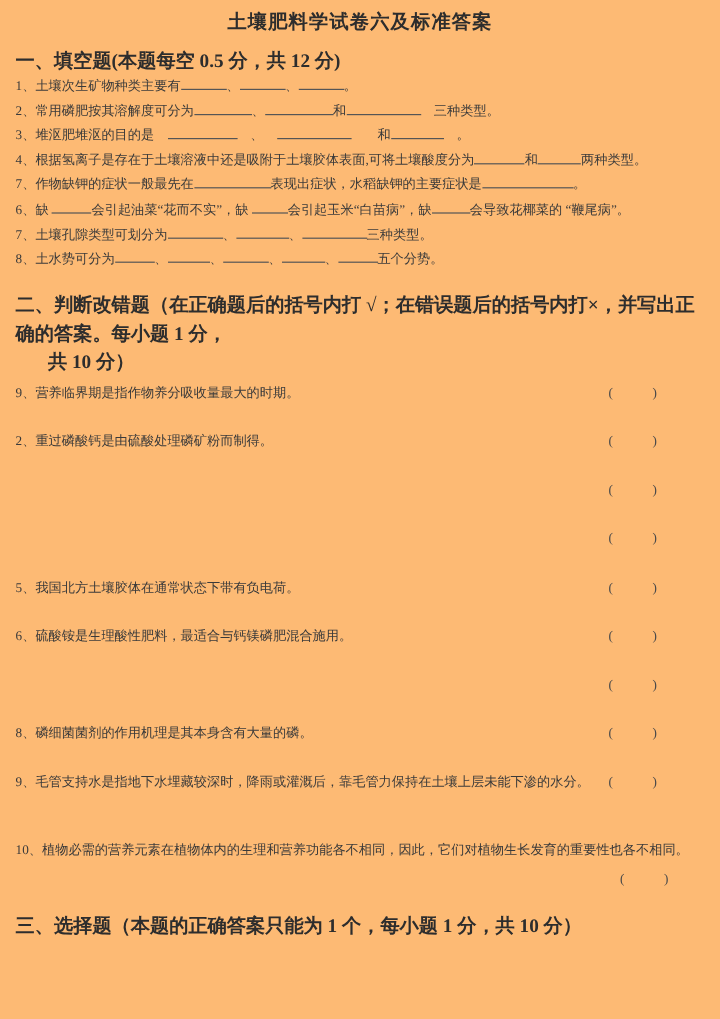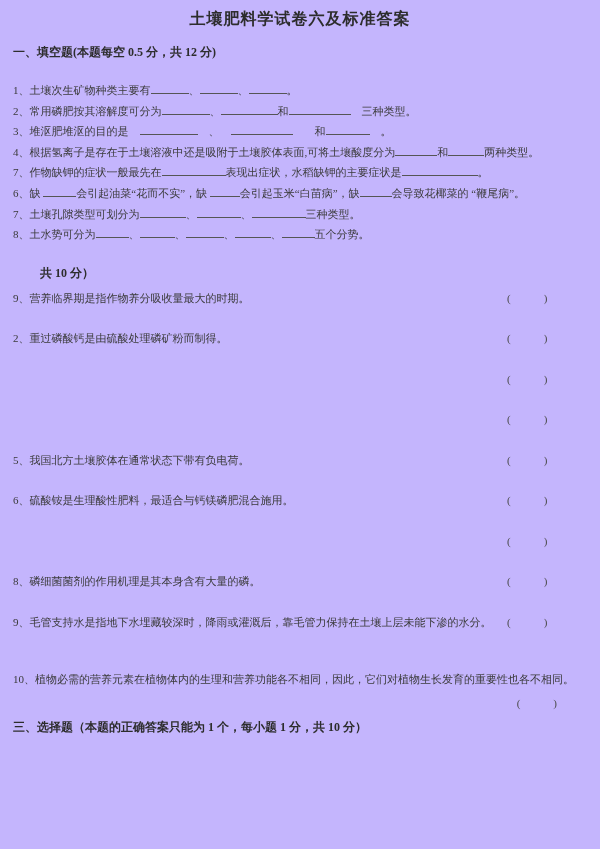--- a/index.html
+++ b/index.html
@@ -4,39 +4,39 @@
 <style>
   * { margin:0; padding:0; box-sizing:border-box; }
   html, body { width:600px; }
   body {
     height:849px;
     background:#ffffff;
     color:#3a3a3a;
     font-family:"Liberation Serif","DejaVu Serif",serif;
     overflow:hidden;
   }
-  .page { width:600px; height:849px; padding:10px 13px 0 13px; background:#c4b5fd; }
+  .page { width:600px; height:849px; padding:10px 13px 0 13px; background:#fdba74; }
 
   .title {
     text-align:center;
     font-size:16px;
     font-weight:bold;
     color:#2d2d2d;
     line-height:18px;
     letter-spacing:1px;
   }
 
   .sec-h {
-    font-size:12px;
+    font-size:16px;
     font-weight:bold;
     color:#2d2d2d;
   }
   .sec1-h { margin-top:17px; line-height:14px; }
 
-  .fill-list { margin-top:21px; }
+  .fill-list { margin-top:3px; }
   .fill-q {
     height:20.6px;
     line-height:20.6px;
     font-size:11px;
     white-space:nowrap;
     color:#3a3a3a;
   }
   .blank {
     display:inline-block;
     border-bottom:1px solid #555;
@@ -60,21 +60,21 @@
   .br-gap { display:inline-block; width:33px; }
   .tf-q.wrap { height:auto; margin-top:17px; }
   .tf-q.wrap .tf-text { max-width:none; display:inline; }
   .tf-q.wrap .tf-brackets {
     position:static;
     display:block;
     text-align:right;
     margin:11px 30px 0 0;
   }
 
-  .sec3-h { margin-top:10px; line-height:14px; }
+  .sec3-h { margin-top:26px; line-height:14px; }
 </style>
 </head>
 <body>
 
 <div class="page">
 
   <div class="title">土壤肥料学试卷六及标准答案</div>
 
   <div class="sec-h sec1-h">一、填空题(本题每空 0.5 分，共 12 分)</div>
 
@@ -83,20 +83,21 @@
       <div class="fill-q"><span class="seg">2、常用磷肥按其溶解度可分为</span><span class="blank" style="width: 48px;"></span><span class="seg">、</span><span class="blank" style="width: 57px;"></span><span class="seg">和</span><span class="blank" style="width: 62px;"></span><span class="seg">　三种类型。</span></div>
       <div class="fill-q"><span class="seg">3、堆沤肥堆沤的目的是　</span><span class="blank" style="width: 58px;"></span><span class="seg">　、　</span><span class="blank" style="width: 62px;"></span><span class="seg">　　和</span><span class="blank" style="width: 44px;"></span><span class="seg">　。</span></div>
       <div class="fill-q"><span class="seg">4、根据氢离子是存在于土壤溶液中还是吸附于土壤胶体表面,可将土壤酸度分为</span><span class="blank" style="width: 42px;"></span><span class="seg">和</span><span class="blank" style="width: 36px;"></span><span class="seg">两种类型。</span></div>
       <div class="fill-q"><span class="seg">7、作物缺钾的症状一般最先在</span><span class="blank" style="width: 64px;"></span><span class="seg">表现出症状，水稻缺钾的主要症状是</span><span class="blank" style="width: 76px;"></span><span class="seg">。</span></div>
       <div class="fill-q"><span class="seg">6、缺 </span><span class="blank" style="width: 33px;"></span><span class="seg">会引起油菜“花而不实”，缺 </span><span class="blank" style="width: 30px;"></span><span class="seg">会引起玉米“白苗病”，缺</span><span class="blank" style="width: 32px;"></span><span class="seg">会导致花椰菜的 “鞭尾病”。</span></div>
       <div class="fill-q"><span class="seg">7、土壤孔隙类型可划分为</span><span class="blank" style="width: 46px;"></span><span class="seg">、</span><span class="blank" style="width: 44px;"></span><span class="seg">、</span><span class="blank" style="width: 54px;"></span><span class="seg">三种类型。</span></div>
       <div class="fill-q"><span class="seg">8、土水势可分为</span><span class="blank" style="width: 33px;"></span><span class="seg">、</span><span class="blank" style="width: 35px;"></span><span class="seg">、</span><span class="blank" style="width: 38px;"></span><span class="seg">、</span><span class="blank" style="width: 36px;"></span><span class="seg">、</span><span class="blank" style="width: 33px;"></span><span class="seg">五个分势。</span></div>
     </div>
 
   <div class="sec-h sec2-h">
+    <div class="l1">二、判断改错题（在正确题后的括号内打 √；在错误题后的括号内打×，并写出正确的答案。每小题 1 分，</div>
     <div class="l2">共 10 分）</div>
   </div>
 
   <div class="judge-list">
       <div class="tf-q">
     <span class="tf-text">9、营养临界期是指作物养分吸收量最大的时期。</span>
     <span class="tf-brackets"><span>(</span><span class="br-gap"></span><span>)</span></span>
   </div>
       <div class="tf-q">
     <span class="tf-text">2、重过磷酸钙是由硫酸处理磷矿粉而制得。</span>

